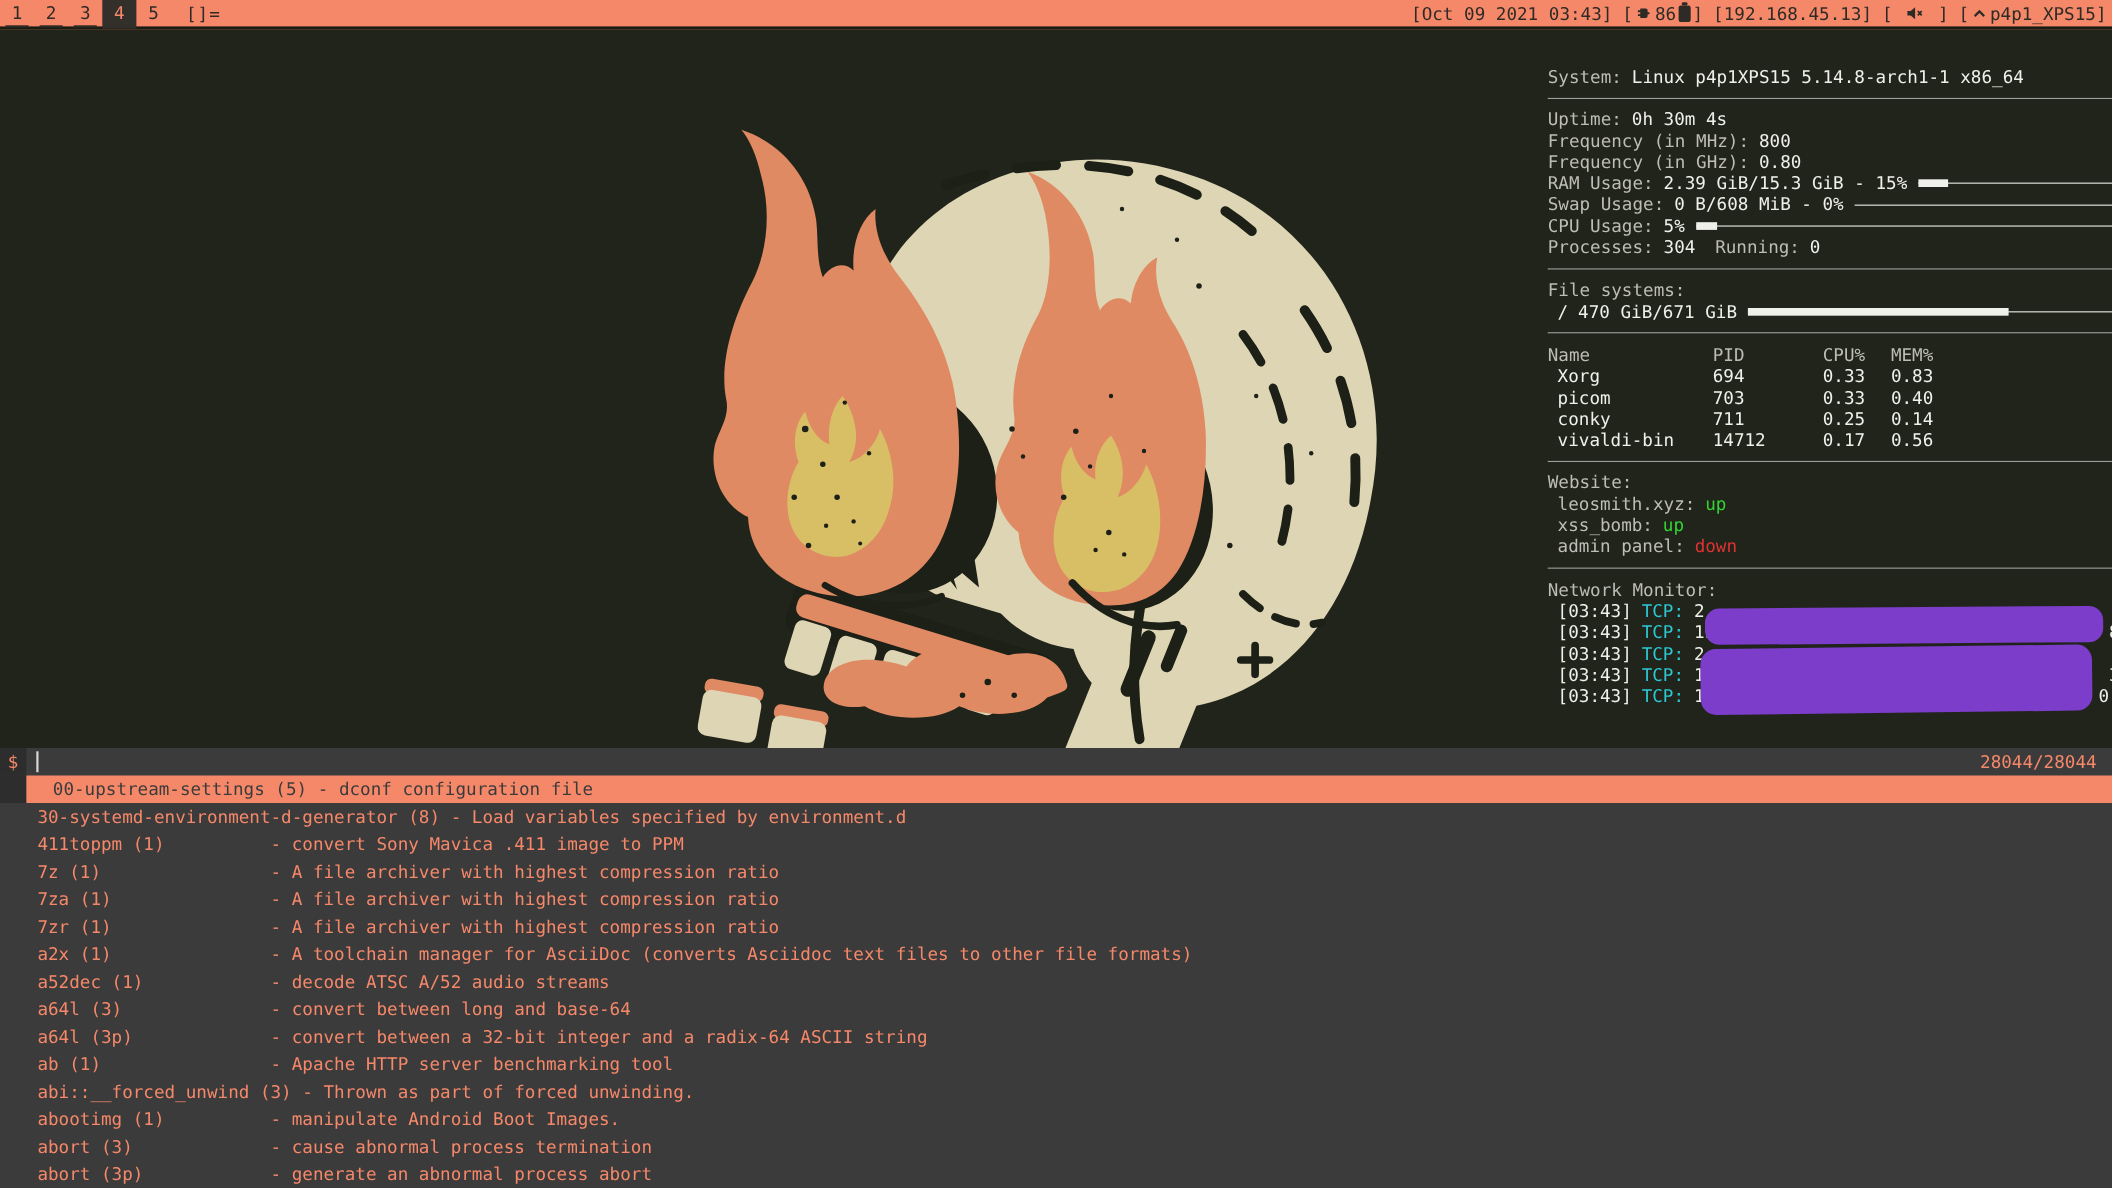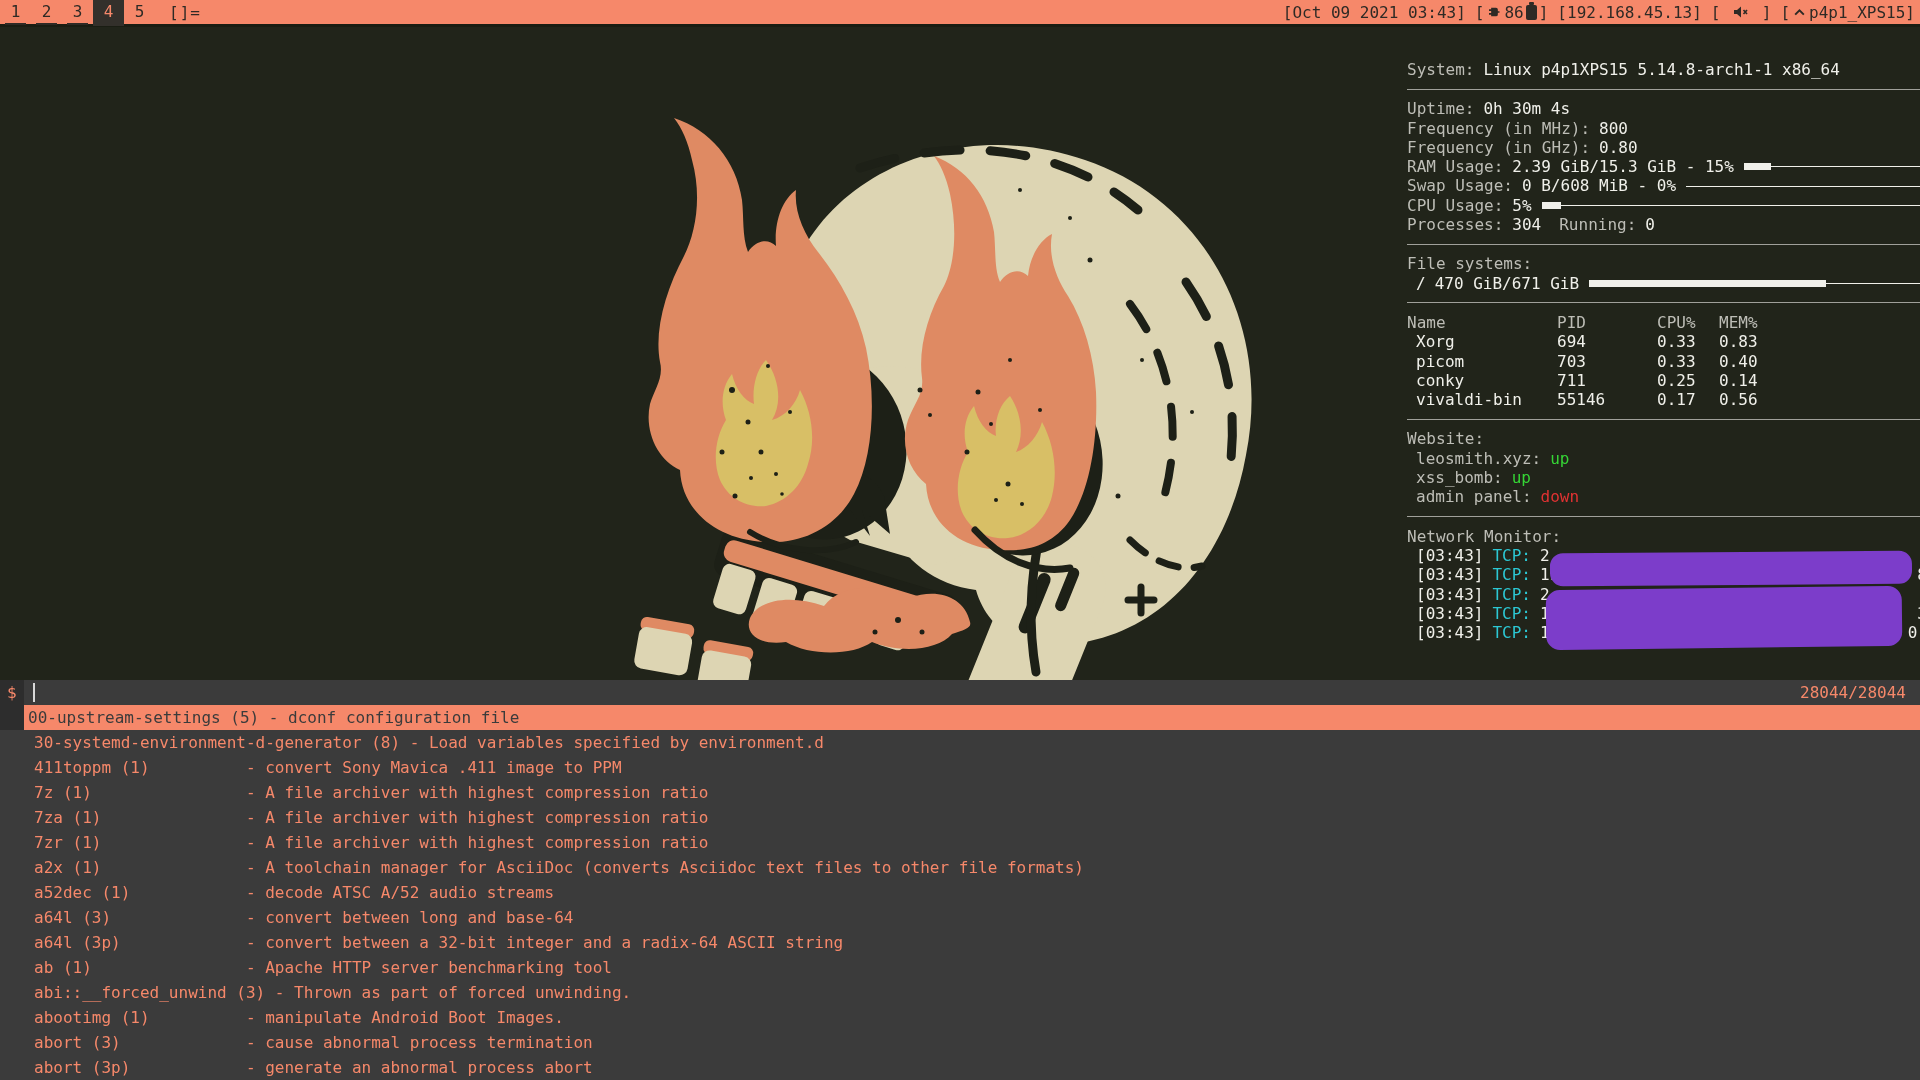--- a/index.html
+++ b/index.html
@@ -61,21 +61,21 @@
     position:absolute; left:0; top:680px; width:1920px; height:400px;
     background:var(--terminal-bg); color:var(--accent-orange); font-size:16px;
   }
   .trow { height:25px; line-height:25px; display:flex; align-items:center; white-space:pre; }
   .gutter { width:24px; align-self:stretch; flex:none; background:var(--terminal-gutter);
     color:var(--accent-orange); text-align:left; padding-left:7px; }
   .cursor { width:2px; height:19px; background:var(--cursor-gray); margin-left:9px; }
   .count { margin-left:auto; padding-right:14px; color:var(--accent-orange); }
   .trow.selected .sel-body {
     flex:1; align-self:stretch; background:var(--accent-orange); color:var(--selected-row-text);
-    padding-left:4px; line-height:25px;
+    padding-left:24px; line-height:25px;
   }
   .trow.item { padding-left:34px; }
 
   .wallpaper-art { position:absolute; left:430px; top:60px; }
 </style>
 </head>
 <body>
 
 <div class="topbar">
   <div class="tag occupied">1</div>
@@ -210,21 +210,21 @@
       <span class="num">0.83</span>
     <span class="ind">picom</span>
       <span class="num">703</span>
       <span class="num">0.33</span>
       <span class="num">0.40</span>
     <span class="ind">conky</span>
       <span class="num">711</span>
       <span class="num">0.25</span>
       <span class="num">0.14</span>
     <span class="ind">vivaldi-bin</span>
-      <span class="num">55146</span>
+      <span class="num">14712</span>
       <span class="num">0.17</span>
       <span class="num">0.56</span>
   </div>
   <div class="cdiv"></div>
   <div class="cline"><span class="lbl">Website:</span></div>
   <div class="cline ind"><span class="lbl">leosmith.xyz:</span><span class="up">up</span></div>
   <div class="cline ind"><span class="lbl">xss_bomb:</span><span class="up">up</span></div>
   <div class="cline ind"><span class="lbl">admin panel:</span><span class="down">down</span></div>
   <div class="cdiv"></div>
   <div class="cline"><span class="lbl">Network Monitor:</span></div>

